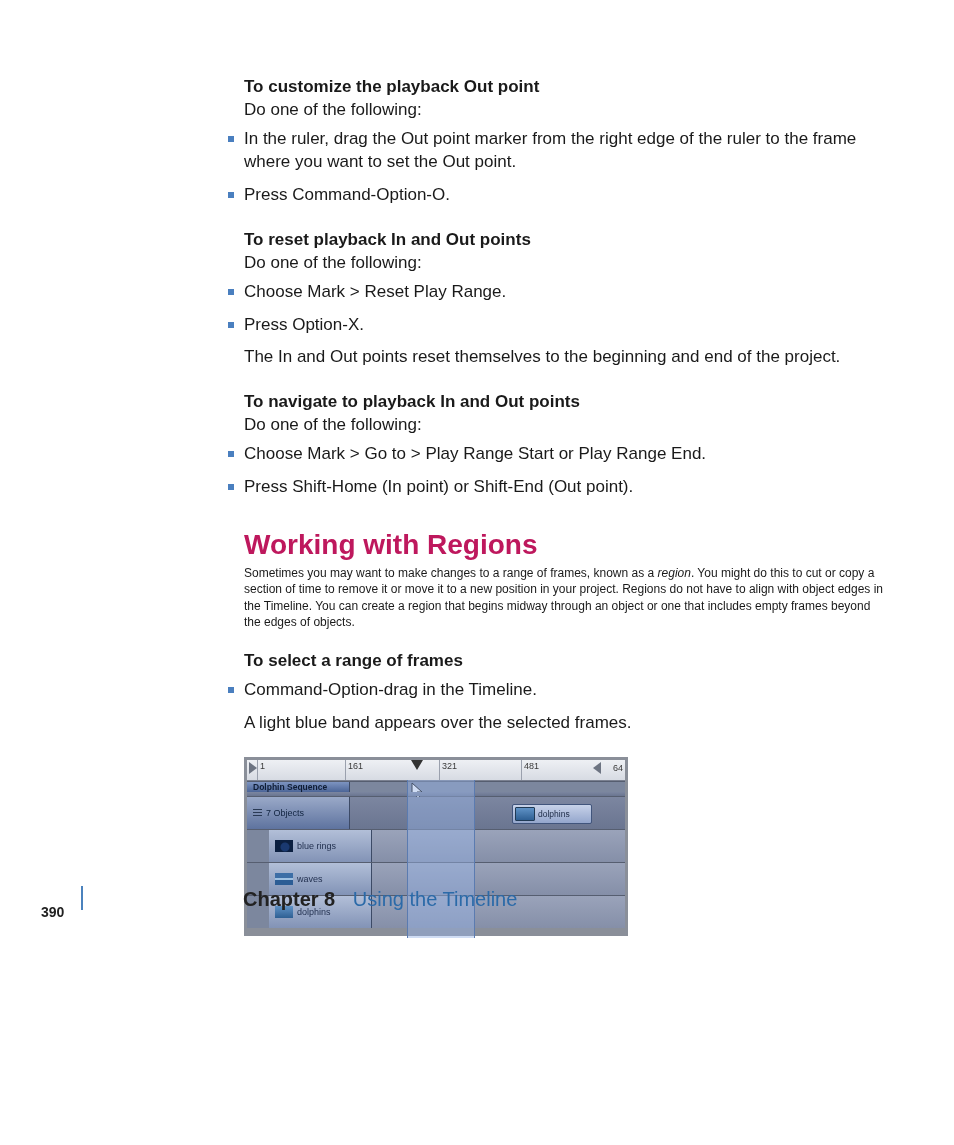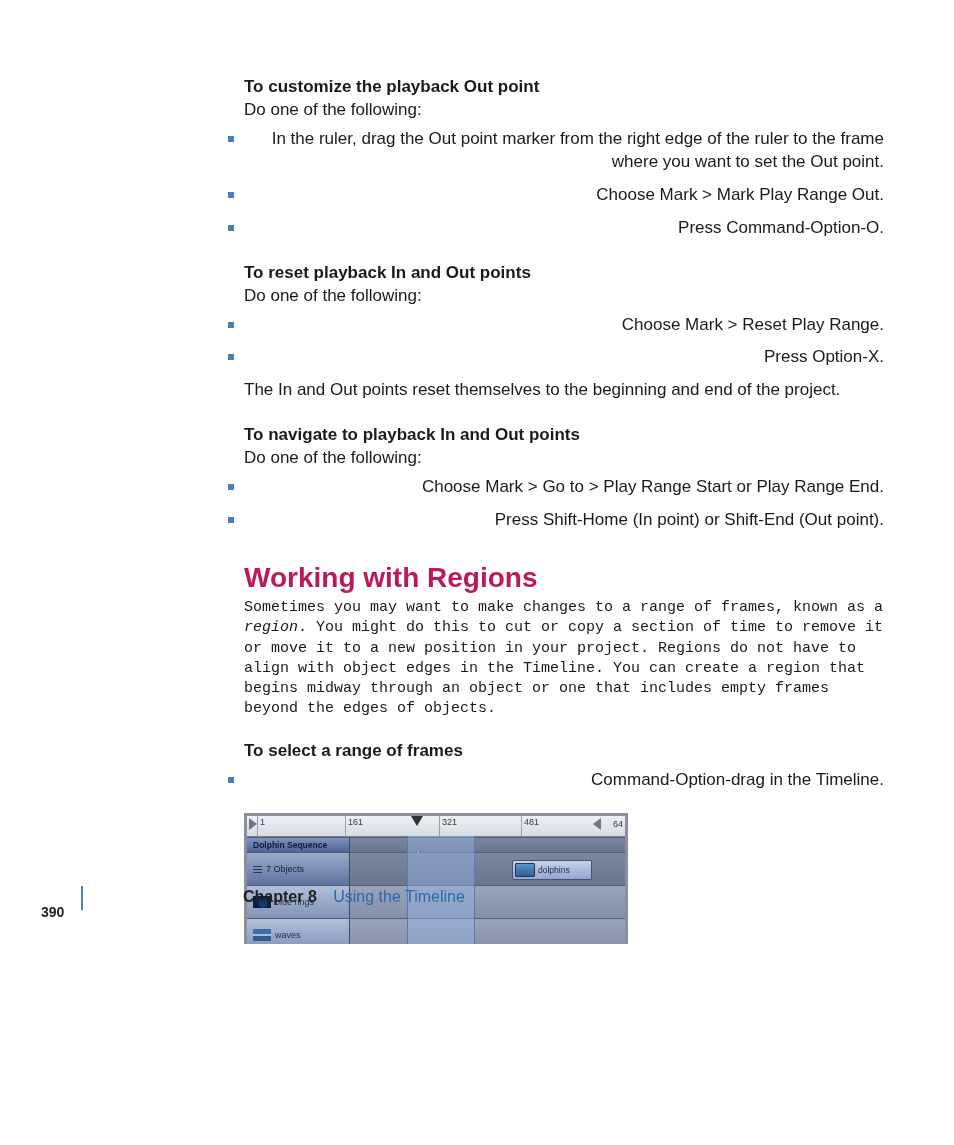--- a/index.html
+++ b/index.html
@@ -34,21 +34,20 @@
     padding: 0;
     margin: 6px 0 0 0;
   }
   ul.bullets li {
     position: relative;
     padding-left: 0;
     margin: 0 0 10px 0;
     font-size: 17px;
     line-height: 1.35;
     color: #1a1a1a;
-    text-align: right;
   }
   ul.bullets li::before {
     content: "";
     position: absolute;
     left: -16px;
     top: 8px;
     width: 6px;
     height: 6px;
     background: #4a7fbf;
   }
@@ -58,24 +57,23 @@
     color: #1a1a1a;
     margin-top: 4px;
   }
   h2.section {
     color: #be185d;
     font-size: 28px;
     font-weight: 700;
     margin: 30px 0 4px 0;
   }
   .body {
-    font-size: 15px;
-    line-height: 1.35;
-    color: #1a1a1a;
-    font-family: Liberation Mono, monospace;
+    font-size: 12px;
+    line-height: 1.35;
+    color: #1a1a1a;
   }
   .body .italic { font-style: italic; }
   
   .figure {
     margin-top: 18px;
     width: 378px;
     background: #8a8f99;
     padding: 3px 3px 8px 3px;
     font-family: Arial, sans-serif;
   }
@@ -133,41 +131,42 @@
     pointer-events: none;
   }
   .tracks-wrap { position: relative; }
   .row {
     height: 32px;
     display: flex;
     align-items: stretch;
     background: #7c879e;
     border-top: 1px solid #565e70;
   }
-  .row.header { height: 14px; }
+  .row.header { height: 14px; flex-direction: column; }
   .row .cell-label {
     width: 96px;
     background: linear-gradient(#9aa9c8, #5e739f);
     color: #10233f;
     font-size: 9px;
     display: flex;
     align-items: center;
     padding-left: 6px;
     border-right: 1px solid #3c4a66;
     gap: 4px;
   }
   .row.header .cell-label {
     background: linear-gradient(#7d94c1, #4c6597);
     font-weight: bold;
     color: #0e1c34;
     font-size: 8.5px;
   }
   .row.sub .cell-label {
     background: linear-gradient(#b2bfd8, #8293b6);
     color: #233150;
+    margin-left: 22px;
   }
   .row .lane {
     flex: 1;
     position: relative;
     background: linear-gradient(#7c86a0, #6a7590);
   }
   .row.sub .lane {
     background: linear-gradient(#9aa3ba, #858fa8);
   }
   .clip {
@@ -221,36 +220,35 @@
     top: 2px;
     font-size: 14px;
     font-weight: 600;
     color: #222;
     margin-top: 16px;
   }
   .footer .chap {
     position: absolute;
     left: 160px;
     top: 2px;
-    font-size: 16px;
+    font-size: 20px;
   }
   .footer .chap .bold { font-weight: 600; color: #222; }
   .footer .chap .title { color: #2b6aa8; margin-left: 12px; }
 </style>
 </head>
 <body>
 
 <div class="page">
 
   <div class="block">
     <div class="subhead">To customize the playback Out point</div>
     <div class="lead">Do one of the following:</div>
     <ul class="bullets">
       <li>In the ruler, drag the Out point marker from the right edge of the ruler to the frame where you want to set the Out point.</li>
-      <li>Choose Mark &gt; Mark Play Range Out.</li>
       <li>Press Command-Option-O.</li>
     </ul>
   </div>
 
   <div class="block">
     <div class="subhead">To reset playback In and Out points</div>
     <div class="lead">Do one of the following:</div>
     <ul class="bullets">
       <li>Choose Mark &gt; Reset Play Range.</li>
       <li>Press Option-X.</li>
@@ -270,20 +268,21 @@
   <h2 class="section">Working with Regions</h2>
   <div class="body">
     <span>Sometimes you may want to make changes to a range of frames, known as a </span><span class="italic">region</span><span>. You might do this to cut or copy a section of time to remove it or move it to a new position in your project. Regions do not have to align with object edges in the Timeline. You can create a region that begins midway through an object or one that includes empty frames beyond the edges of objects.</span>
   </div>
 
   <div class="block" style="margin-top:20px;">
     <div class="subhead">To select a range of frames</div>
     <ul class="bullets">
       <li>Command-Option-drag in the Timeline.</li>
     </ul>
+    <div class="note">A light blue band appears over the selected frames.</div>
   </div>
 
   <div class="figure">
     <div class="tracks-wrap">
       <div class="ruler">
         <span class="in-mark"></span>
         <span class="tick" style="left:10px;">1</span>
         <span class="tick" style="left:98px;">161</span>
         <span class="tick" style="left:192px;">321</span>
         <span class="tick" style="left:274px;">481</span>

